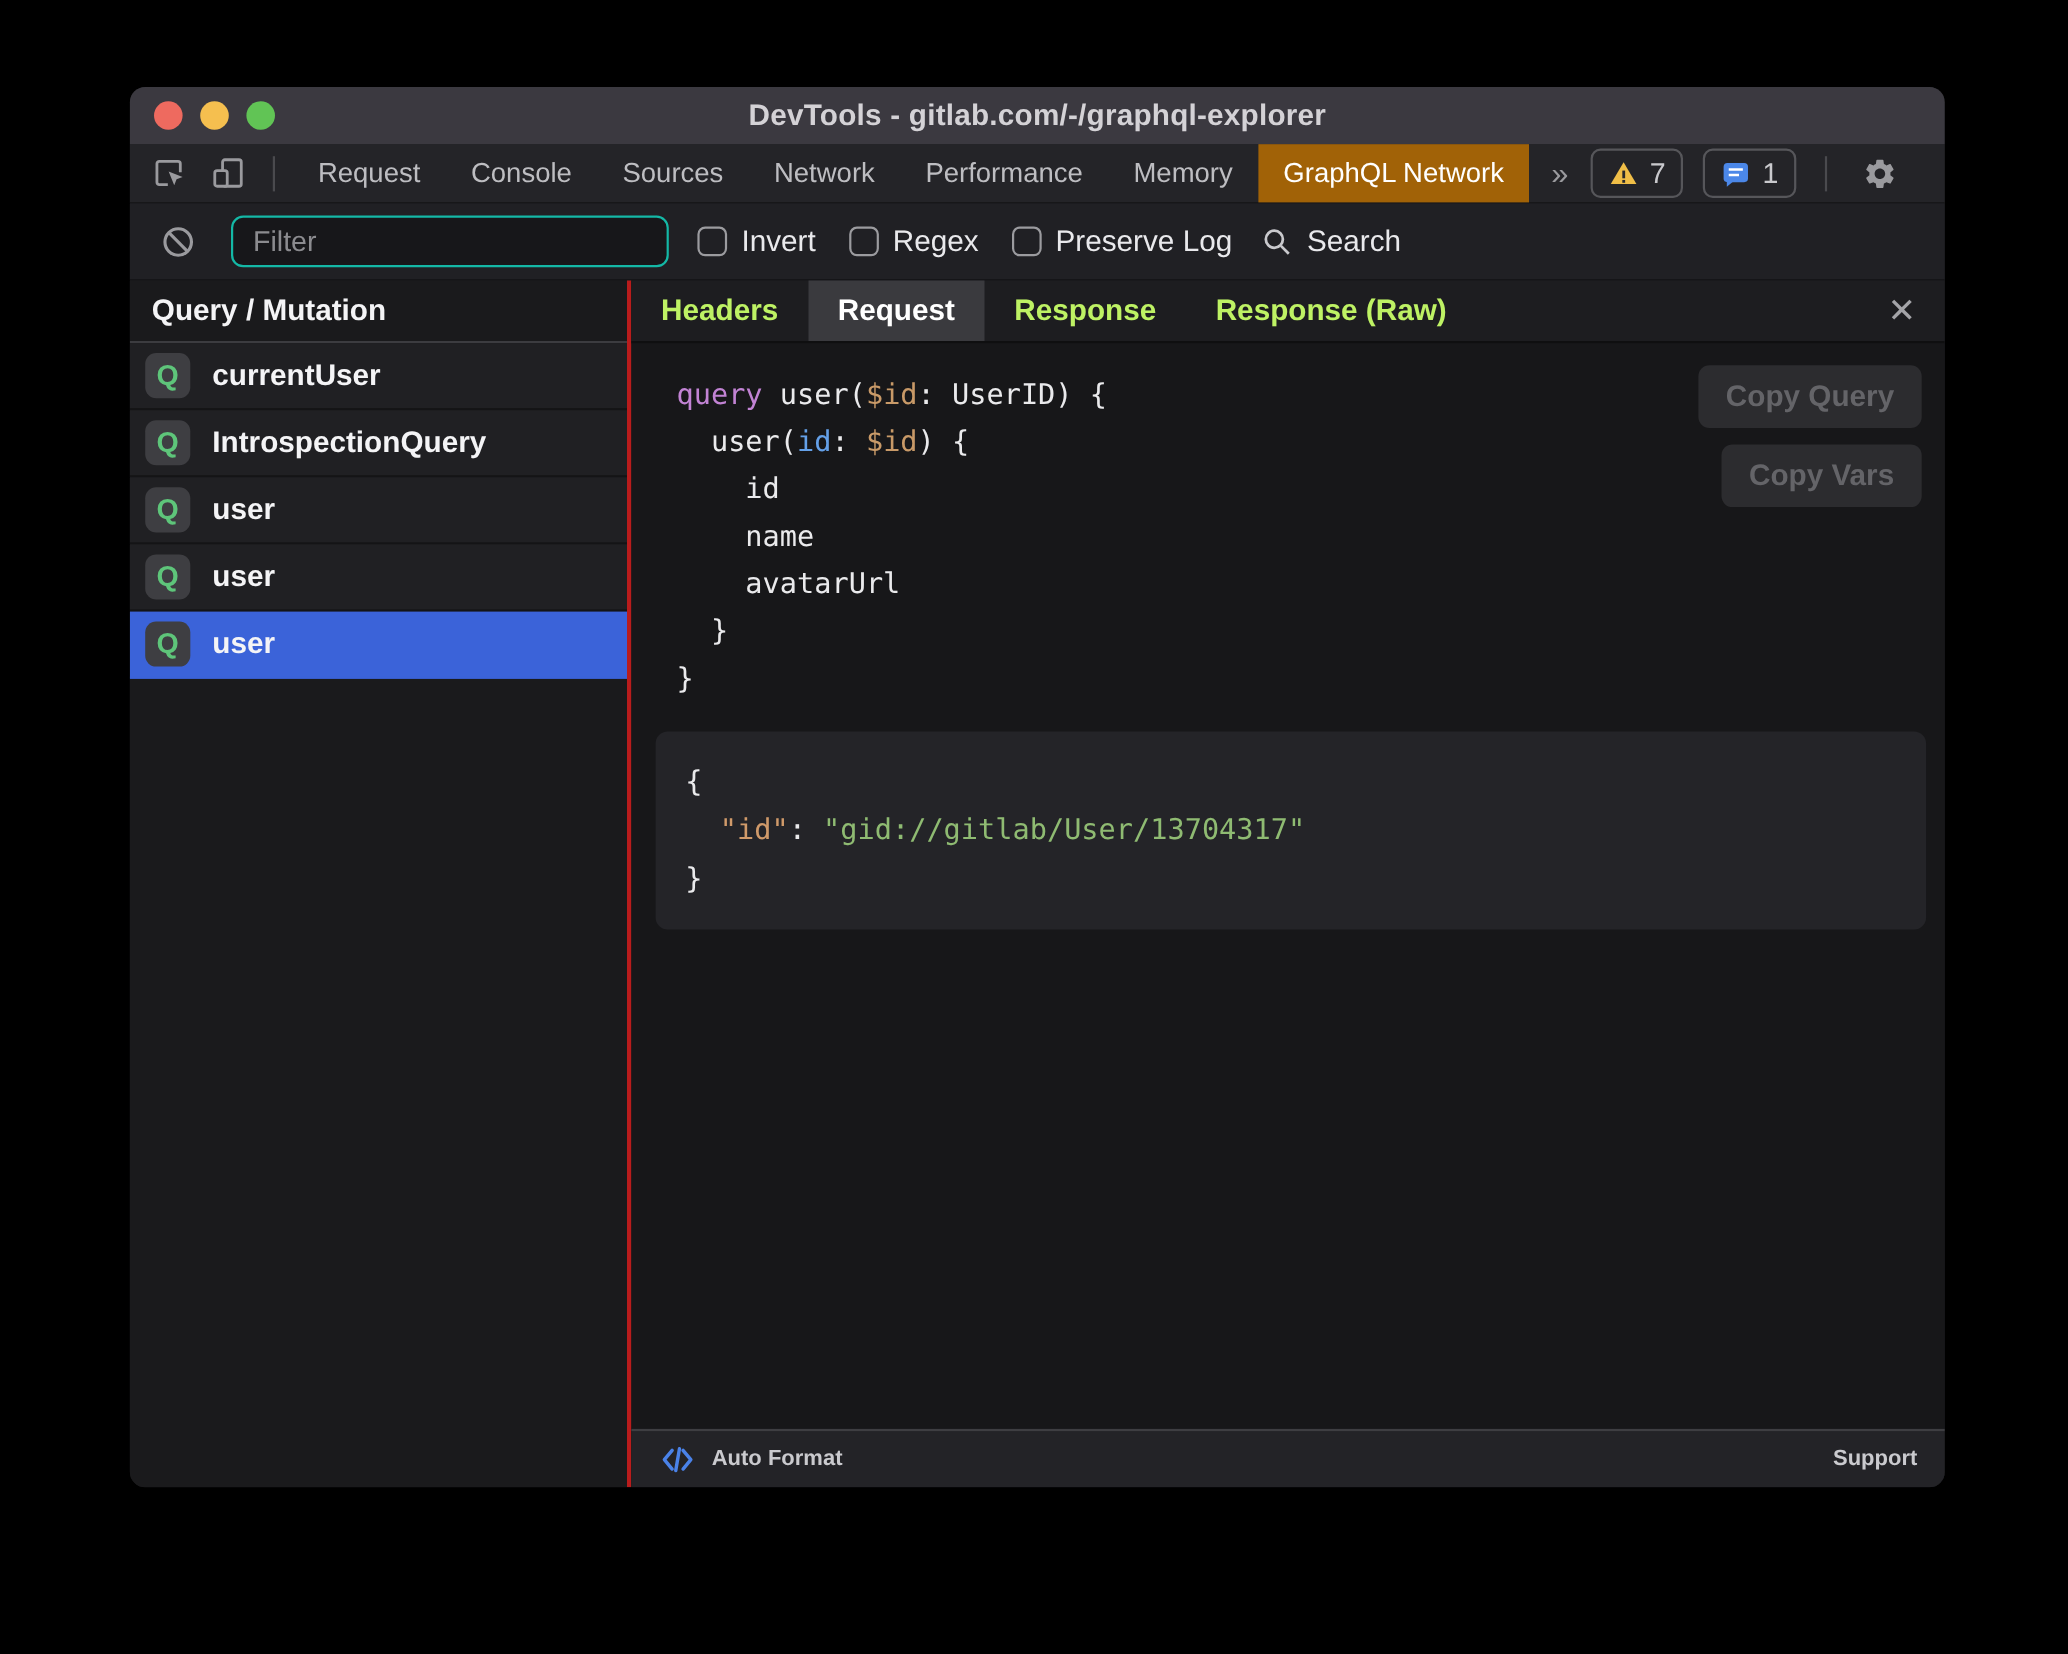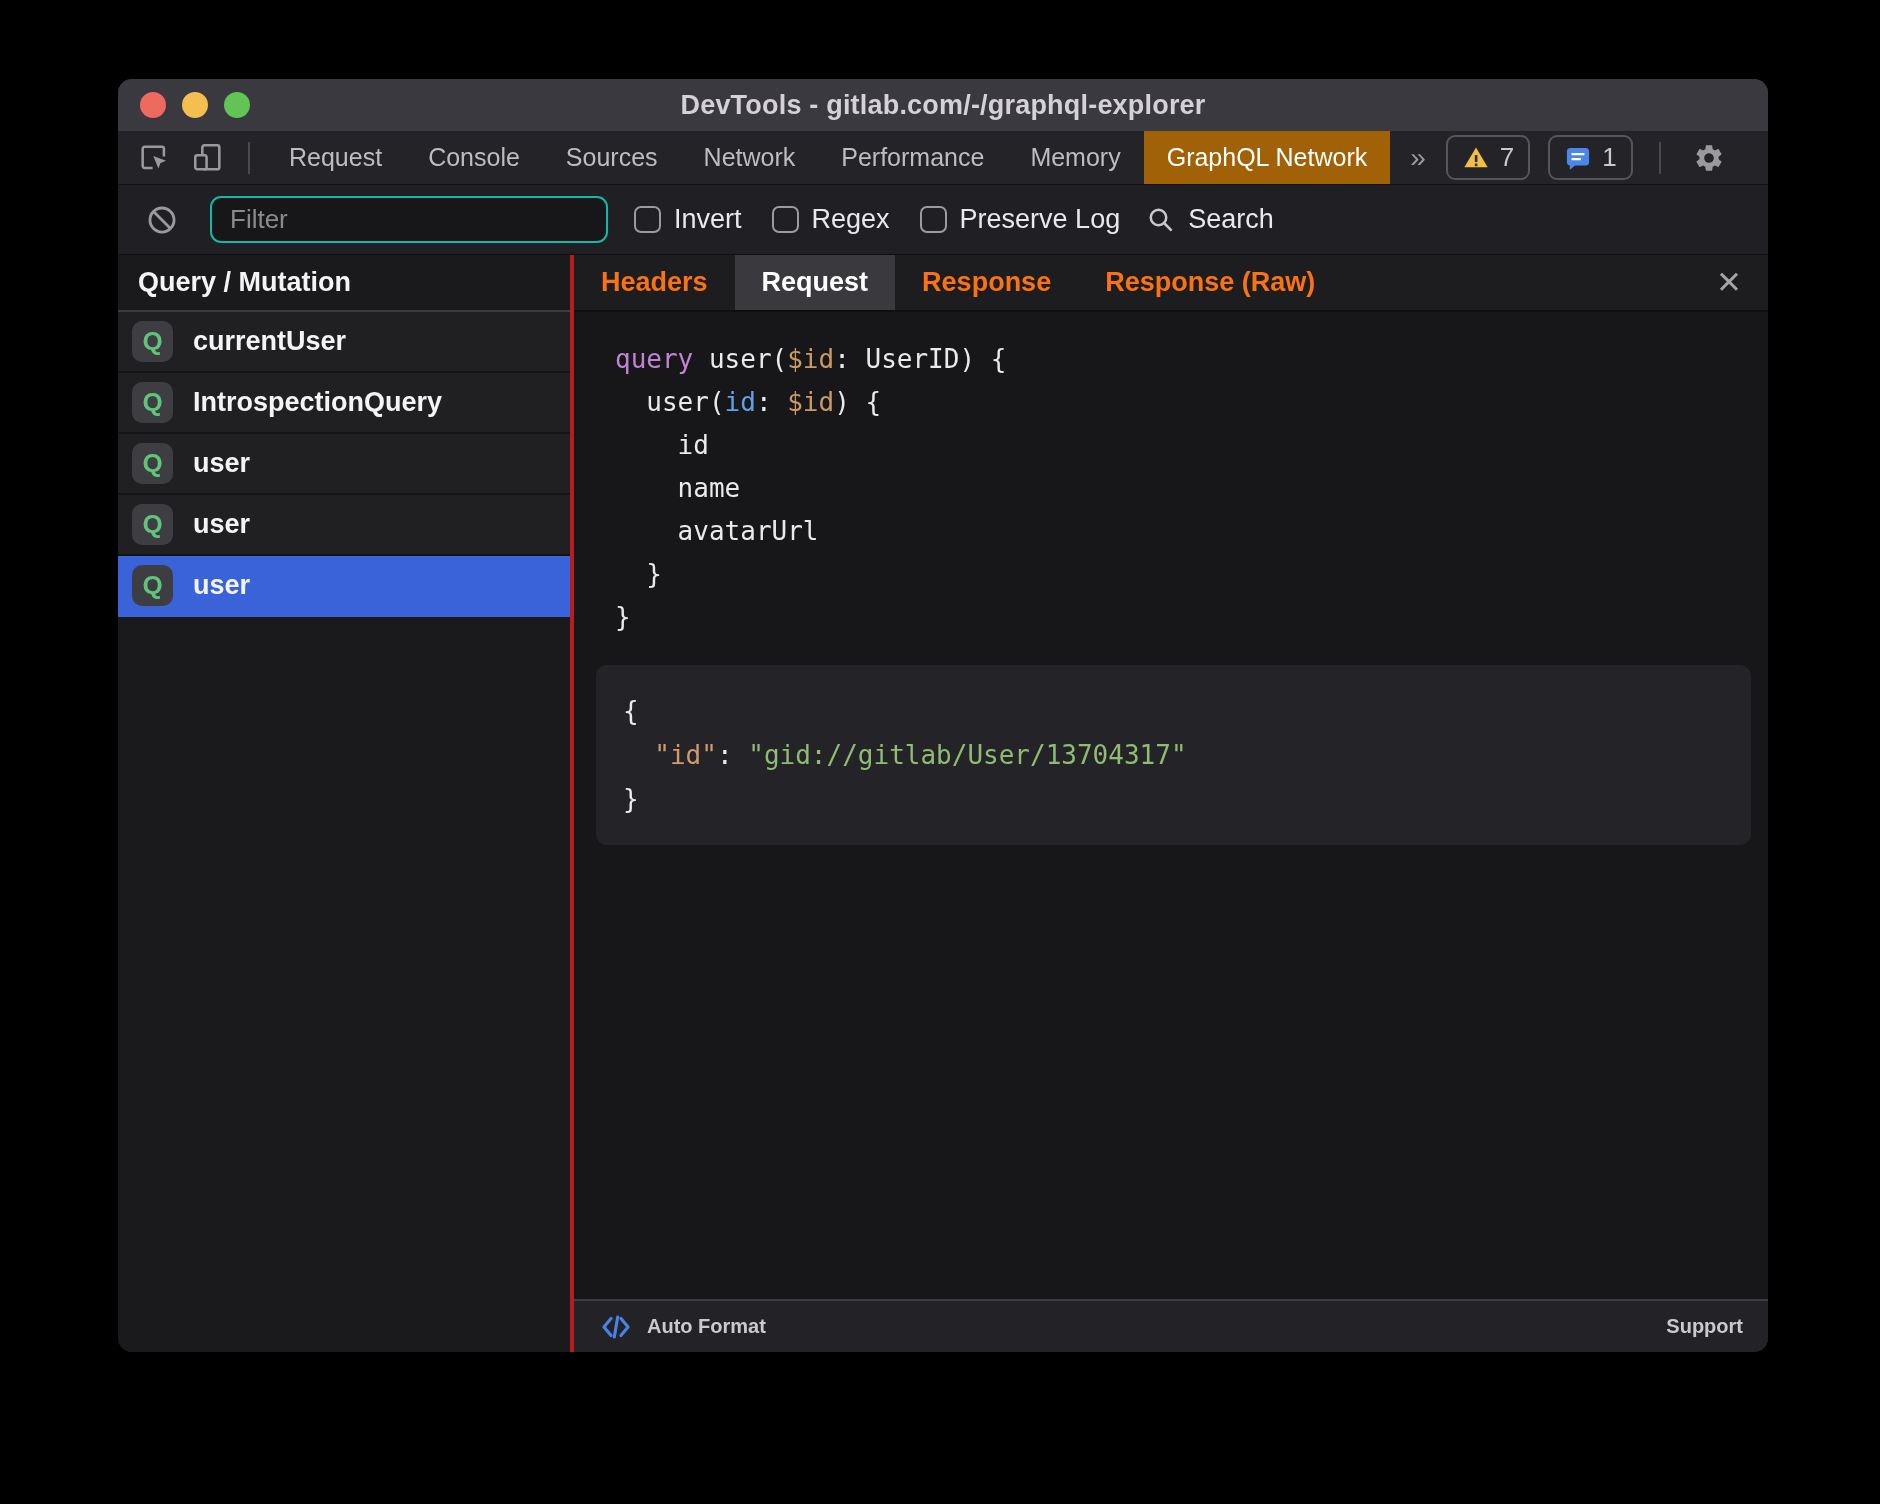--- a/index.html
+++ b/index.html
@@ -57,21 +57,21 @@
   .q-row { height:61px; flex:0 0 auto; display:flex; align-items:center; gap:20px; padding-left:14px;
     background:#202023; border-bottom:2px solid #141416; }
   .q-row.selected { background:#3b63d9; border-bottom-color:#3b63d9; }
   .q-badge { width:41px; height:41px; border-radius:10px; background:#3e3e42; display:flex;
     align-items:center; justify-content:center; color:#5ec57a; font-size:26px; font-weight:bold; }
   .q-label { color:#f4f4f6; font-size:27px; font-weight:bold; }
 
   .rightcol { flex:1 1 auto; display:flex; flex-direction:column; min-width:0; background:#171719; }
   .detail-tabs { height:57px; flex:0 0 auto; display:flex; align-items:stretch; background:#1d1d20;
     border-bottom:2px solid #0f0f10; }
-  .detail-tab { display:flex; align-items:center; padding:0 27px; color:#f97316; font-size:27px; font-weight:bold; }
+  .detail-tab { display:flex; align-items:center; padding:0 27px; color:#bef264; font-size:27px; font-weight:bold; }
   .detail-tab.active { background:#3a3a3e; color:#fff; }
   .close-x { margin-left:auto; display:flex; align-items:center; padding:0 26px; color:#a4a4a8; font-size:31px; }
 
   .detail-body { flex:1 1 auto; position:relative; overflow:hidden; }
   .code-block { margin:26px 0 0 41px; font-family:"DejaVu Sans Mono", monospace; font-size:26px;
     line-height:43px; white-space:pre; }
   .code-line { white-space:pre; }
   .tok-plain { color:#eaeaec; }
   .tok-kw { color:#c283d4; }
   .tok-var { color:#c99a68; }
@@ -240,20 +240,24 @@
             <div class="detail-tab active">Request</div>
             <div class="detail-tab">Response</div>
             <div class="detail-tab">Response (Raw)</div>
           </div>
         <div class="close-x">✕</div>
       </div>
 
       <div class="detail-body">
         <div class="code-block" id="query-code"><div class="code-line"><span class="tok-kw">query</span><span class="tok-plain"> user(</span><span class="tok-var">$id</span><span class="tok-plain">: UserID) {</span></div><div class="code-line"><span class="tok-plain">  user(</span><span class="tok-arg">id</span><span class="tok-plain">: </span><span class="tok-var">$id</span><span class="tok-plain">) {</span></div><div class="code-line"><span class="tok-plain">    id</span></div><div class="code-line"><span class="tok-plain">    name</span></div><div class="code-line"><span class="tok-plain">    avatarUrl</span></div><div class="code-line"><span class="tok-plain">  }</span></div><div class="code-line"><span class="tok-plain">}</span></div></div>
         <div class="vars-box" id="vars-code"><div class="code-line"><span class="tok-plain">{</span></div><div class="code-line"><span class="tok-plain">  </span><span class="tok-key">"id"</span><span class="tok-plain">: </span><span class="tok-str">"gid://gitlab/User/13704317"</span></div><div class="code-line"><span class="tok-plain">}</span></div></div>
+        <div class="copy-btns">
+          <button class="copy-btn">Copy Query</button>
+          <button class="copy-btn">Copy Vars</button>
+        </div>
       </div>
 
       <div class="detail-footer">
         <span>
           <svg width="34" height="34" viewBox="0 0 24 24" fill="none" stroke="#4a82e8" stroke-width="2.2" stroke-linecap="round" stroke-linejoin="round">
             <path d="M8.5 6 L3.5 12 L8.5 18"></path>
             <path d="M15.5 6 L20.5 12 L15.5 18"></path>
             <line x1="13.2" y1="5" x2="10.8" y2="19"></line>
           </svg>
         </span>

